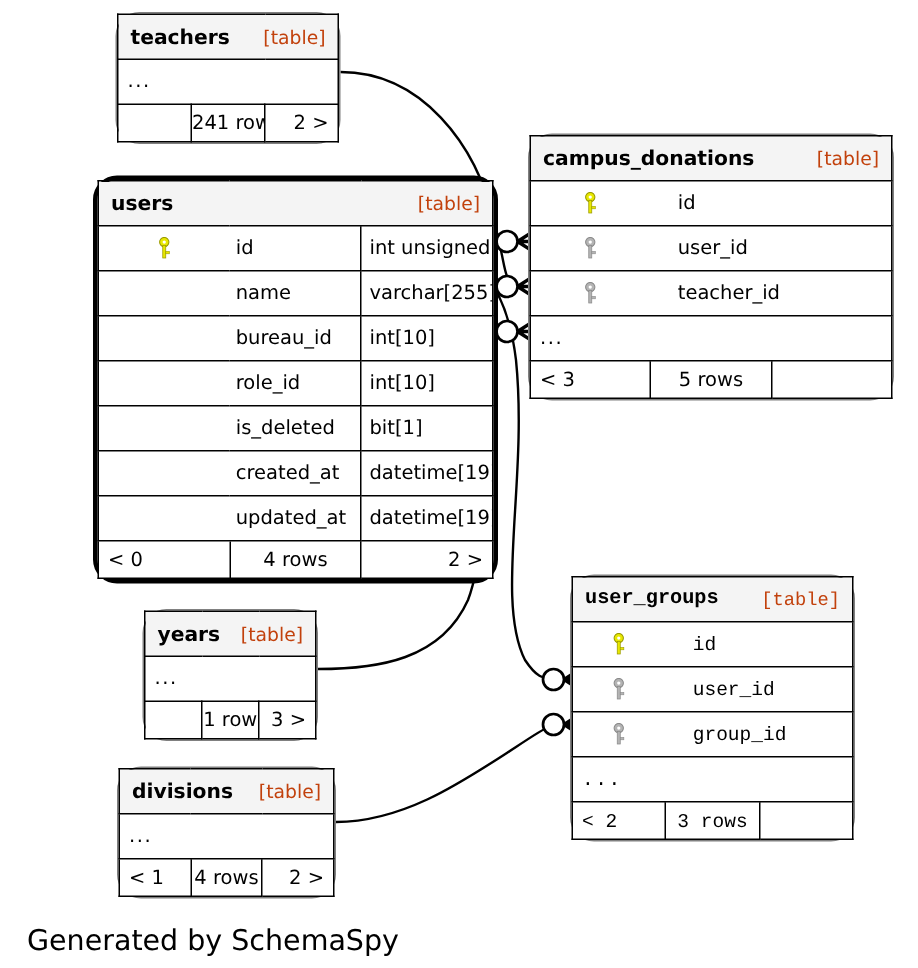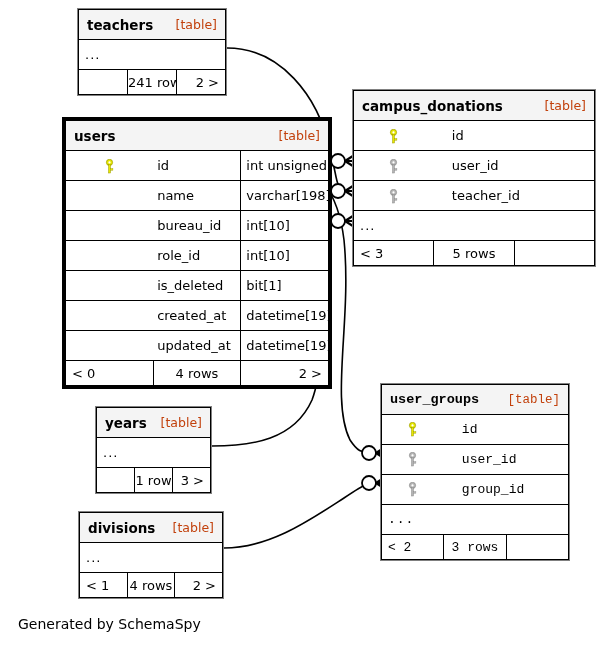--- a/index.html
+++ b/index.html
@@ -21,20 +21,21 @@
     top: 0;
     width: 612px;
     height: 645px;
     pointer-events: none;
   }
   .table-box {
     position: absolute;
     background: #ffffff;
     box-sizing: border-box;
     border-collapse: collapse;
+    border-radius: 16px;
   }
   .table-box.main {
     border: 3px solid #000000;
   }
   .table-box.rel {
     border: 1px solid #808080;
   }
   .tbl {
     width: 100%;
     border-collapse: collapse;
@@ -107,21 +108,21 @@
   .key-glyph {
     display: inline-block;
     width: 11px;
     height: 15px;
     position: relative;
     vertical-align: middle;
   }
   .key-glyph svg { display: block; }
   .footer-note {
     position: absolute;
-    font-size: 14px;
+    font-size: 19px;
     color: #000000;
     white-space: nowrap;
   }
 </style>
 </head>
 <body>
 
 <div id="canvas">
 
   <svg id="edges" viewBox="0 0 612 645" xmlns="http://www.w3.org/2000/svg">
@@ -210,21 +211,21 @@
                 </svg>
           </span>
         </td>
         <td class="col-name" style="width:131px">id</td>
         <td class="col-type">int unsigned[10]</td>
       </tr>
 
       <tr class="col-row">
         <td class="keycell"></td>
         <td class="col-name">name</td>
-        <td class="col-type">varchar[198]</td>
+        <td class="col-type">varchar[255]</td>
       </tr>
 
       <tr class="col-row">
         <td class="keycell"></td>
         <td class="col-name">bureau_id</td>
         <td class="col-type">int[10]</td>
       </tr>
 
       <tr class="col-row">
         <td class="keycell"></td>

